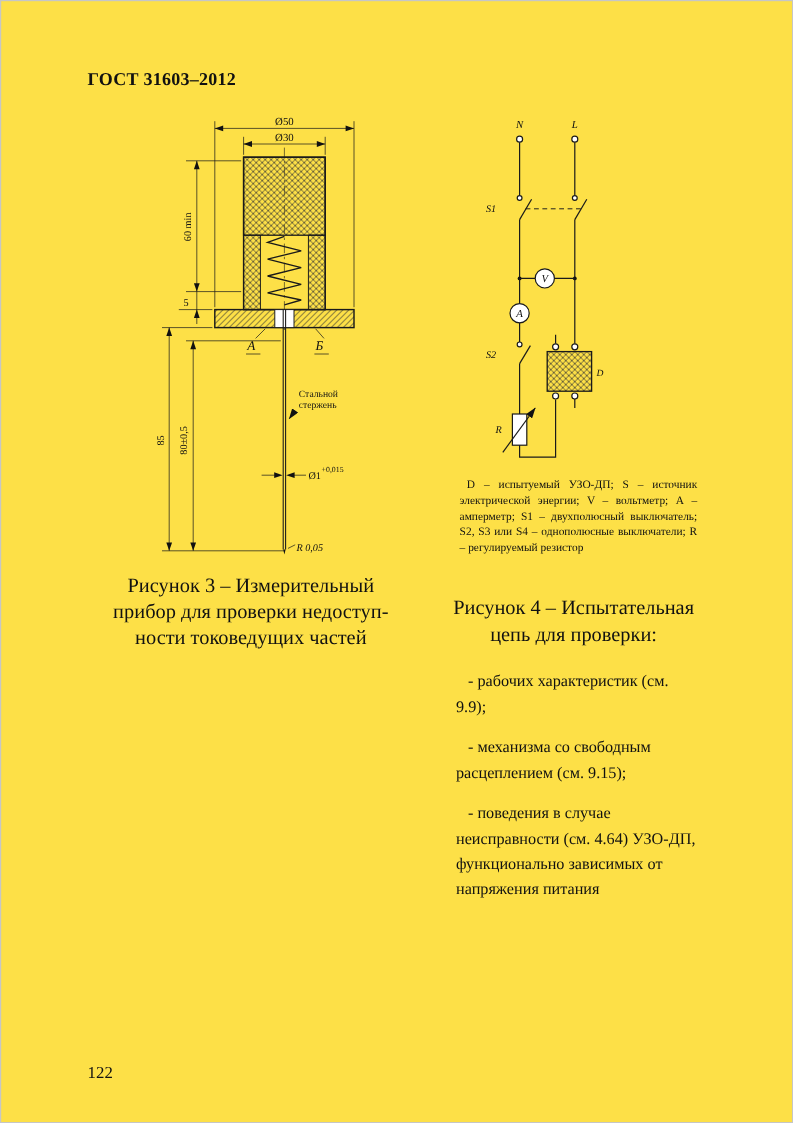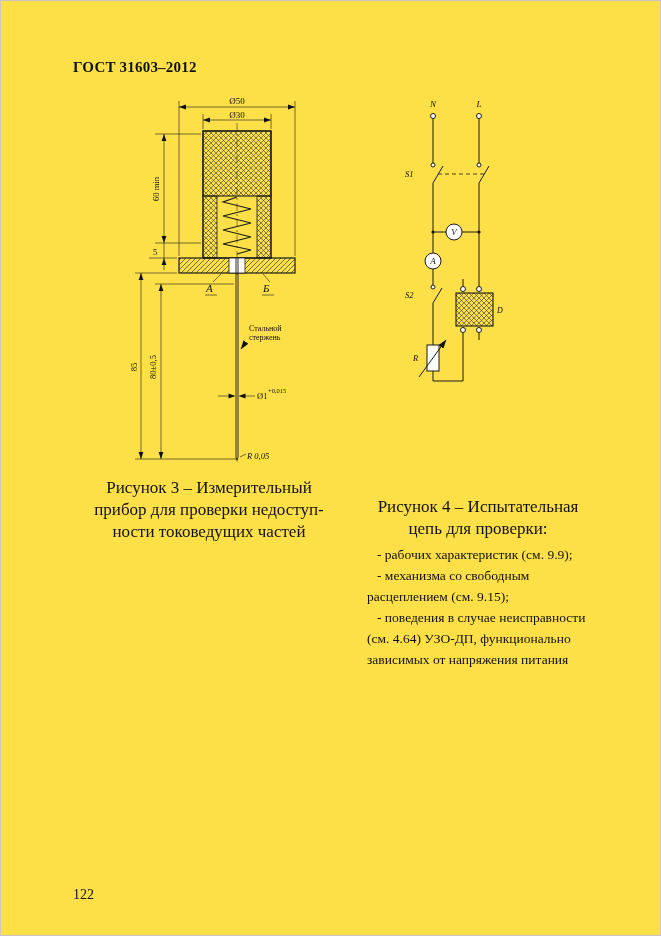--- a/index.html
+++ b/index.html
@@ -18,21 +18,21 @@
   .page-number{left:72px;top:886px;font-size:14px;text-align:center;}
   .caption{font-size:17px;line-height:22px;text-align:center;}
   .caption3{left:86px;top:476px;width:244px;}
   .caption4{left:366px;top:495px;width:222px;}
   .legend{
     left:382px;top:398px;width:198px;
     font-size:9.5px;line-height:13px;
     text-align:justify;text-indent:6px;
   }
   .list{left:366px;top:543px;width:226px;}
-  .list p{margin:0;font-size:13.5px;line-height:21px;text-indent:10px;}
+  .list p{margin:13px;font-size:13.5px;line-height:21px;text-indent:10px;}
   svg text{
     font-family:"Liberation Serif","DejaVu Serif",serif;
     fill:#111;stroke:none;
   }
 </style>
 </head>
 <body>
 
 <div class="page">
 
@@ -188,20 +188,21 @@
     <text x="44" y="14" text-anchor="middle" font-size="9" font-style="italic">N</text>
     <text x="90" y="14" text-anchor="middle" font-size="9" font-style="italic">L</text>
     <text x="16" y="84" font-size="8.5" font-style="italic">S1</text>
     <text x="65" y="142" text-anchor="middle" font-size="9" font-style="italic">V</text>
     <text x="44" y="171" text-anchor="middle" font-size="9" font-style="italic">A</text>
     <text x="16" y="205" font-size="8.5" font-style="italic">S2</text>
     <text x="108" y="220" font-size="8" font-style="italic">D</text>
     <text x="24" y="268" font-size="8.5" font-style="italic">R</text>
   </svg>
 
+  <div class="abs legend">D – испытуемый УЗО-ДП; S – источник электрической энергии; V – вольтметр; А – амперметр; S1 – двухполюсный выключатель; S2, S3 или S4 – однополюсные выключатели; R – регулируемый резистор</div>
 
   <div class="abs caption caption4">
     <div>Рисунок 4 – Испытательная</div>
     <div>цепь для проверки:</div>
   </div>
 
   <div class="abs list">
     <p>- рабочих характеристик (см. 9.9);</p>
     <p>- механизма со свободным расцеплением (см. 9.15);</p>
     <p>- поведения в случае неисправности (см. 4.64) УЗО-ДП, функционально зависимых от напряжения питания</p>

